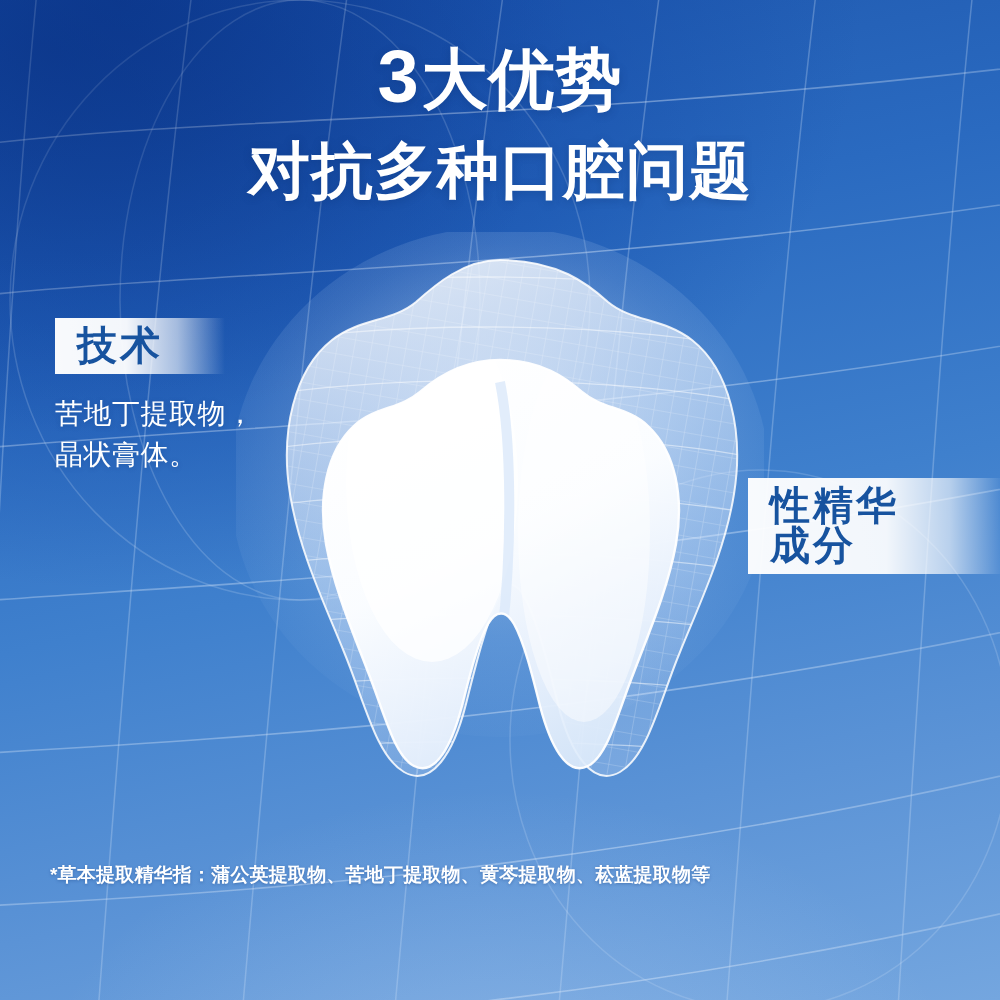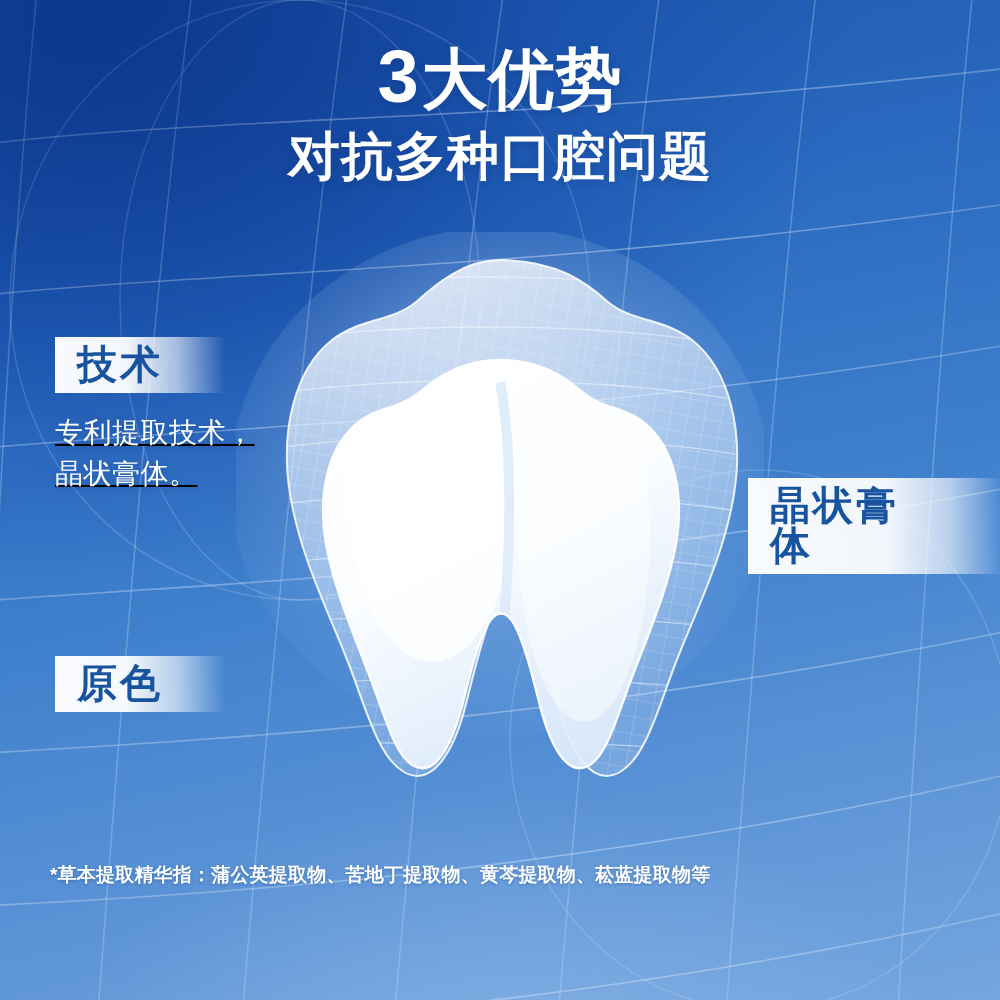--- a/index.html
+++ b/index.html
@@ -44,24 +44,24 @@
     font-weight: 700;
     line-height: 1.0;
     letter-spacing: 1px;
   }
   .headline .l1 .num {
     font-size: 74px;
     letter-spacing: 3px;
   }
   .headline .l2 {
     display: block;
-    font-size: 52px;
+    font-size: 62px;
     font-weight: 700;
     line-height: 1.08;
-    margin-top: 14px;
+    margin-top: 24px;
     letter-spacing: 1px;
   }
 
   
   .tooth-wrap {
     position:absolute;
     left: 236px;
     top: 232px;
     width: 528px;
     height: 560px;
@@ -92,21 +92,21 @@
     margin-top: 20px;
     color: #ffffff;
     font-size: 28px;
     font-weight: 400;
     line-height: 1.46;
     letter-spacing: 0.5px;
     text-shadow: 0 1px 5px rgba(12,50,115,0.28);
     white-space: pre-line;
   }
 
-  #feature-tech      { left: 55px;  top: 337px; text-decoration: underline; }
+  #feature-tech      { left: 55px;  top: 318px; }
   #feature-color     { left: 55px;  top: 656px; }
   #feature-quality   { left: 748px; top: 478px; }
 
   .footnote {
     position:absolute;
     left: 50px;
     top: 862px;
     z-index: 7;
     color: #ffffff;
     font-size: 19px;
@@ -264,31 +264,28 @@
         <path d="M264,404 C 268,450 270,490 266,520" stroke="#cfe0f5" stroke-opacity="0.55" stroke-width="6" fill="none"></path>
       </g>
       <use href="#innerPath" fill="none" stroke="#ffffff" stroke-opacity="0.95" stroke-width="2.4"></use>
     </svg>
   </div>
 
   <div class="feature" id="feature-tech">
     <div class="feat-label lbl-left">
       <span class="txt">技术</span>
     </div>
-    <div class="feat-desc">专利提取技术，
+    <div class="feat-desc">苦地丁提取物，
 晶状膏体。</div>
   </div>
 
   <div class="feature" id="feature-color">
-    <div class="feat-label lbl-left">
-      <span class="txt">原色</span>
-    </div>
   </div>
 
   <div class="feature" id="feature-quality">
     <div class="feat-label lbl-right">
-      <span class="txt">晶状膏体</span>
+      <span class="txt">性精华成分</span>
     </div>
   </div>
 
   <div class="footnote">*草本提取精华指：蒲公英提取物、苦地丁提取物、黄芩提取物、菘蓝提取物等</div>
 
 </div>
 
 </body></html>

